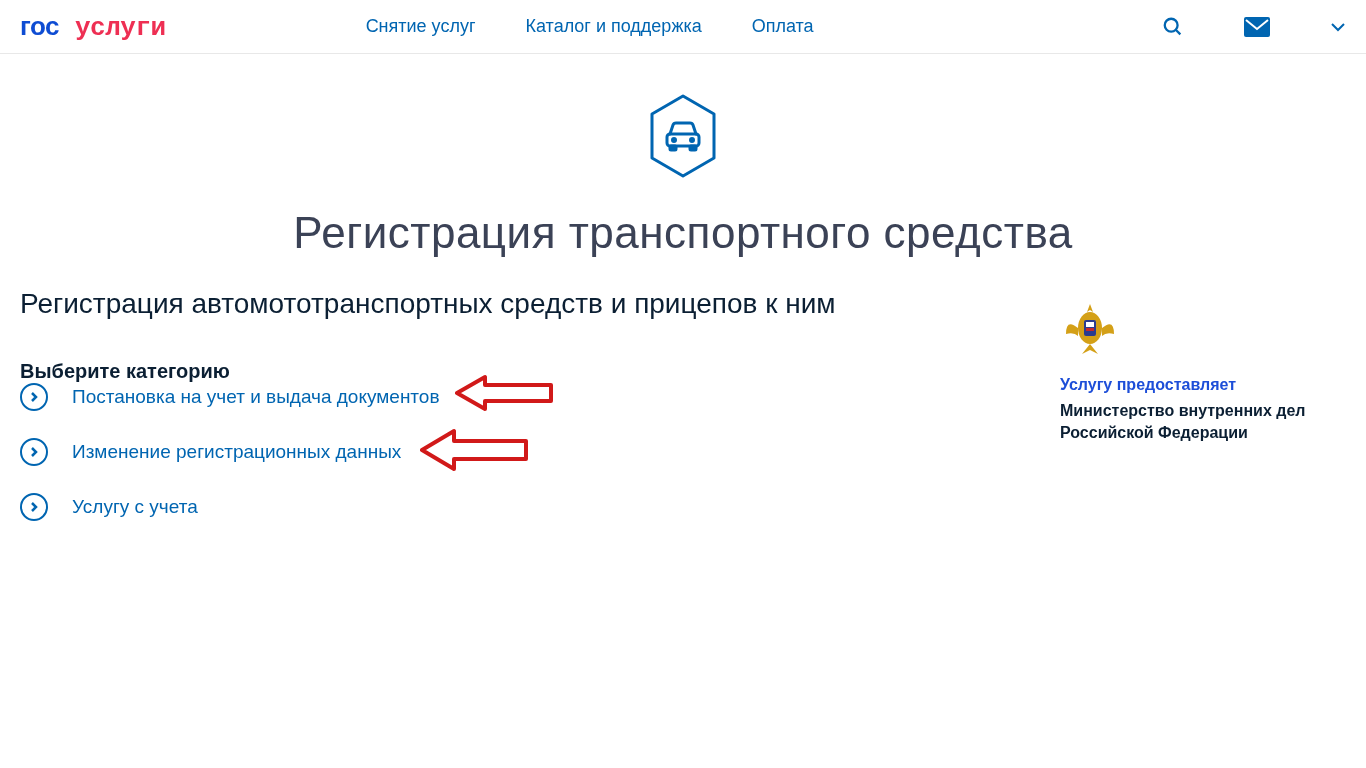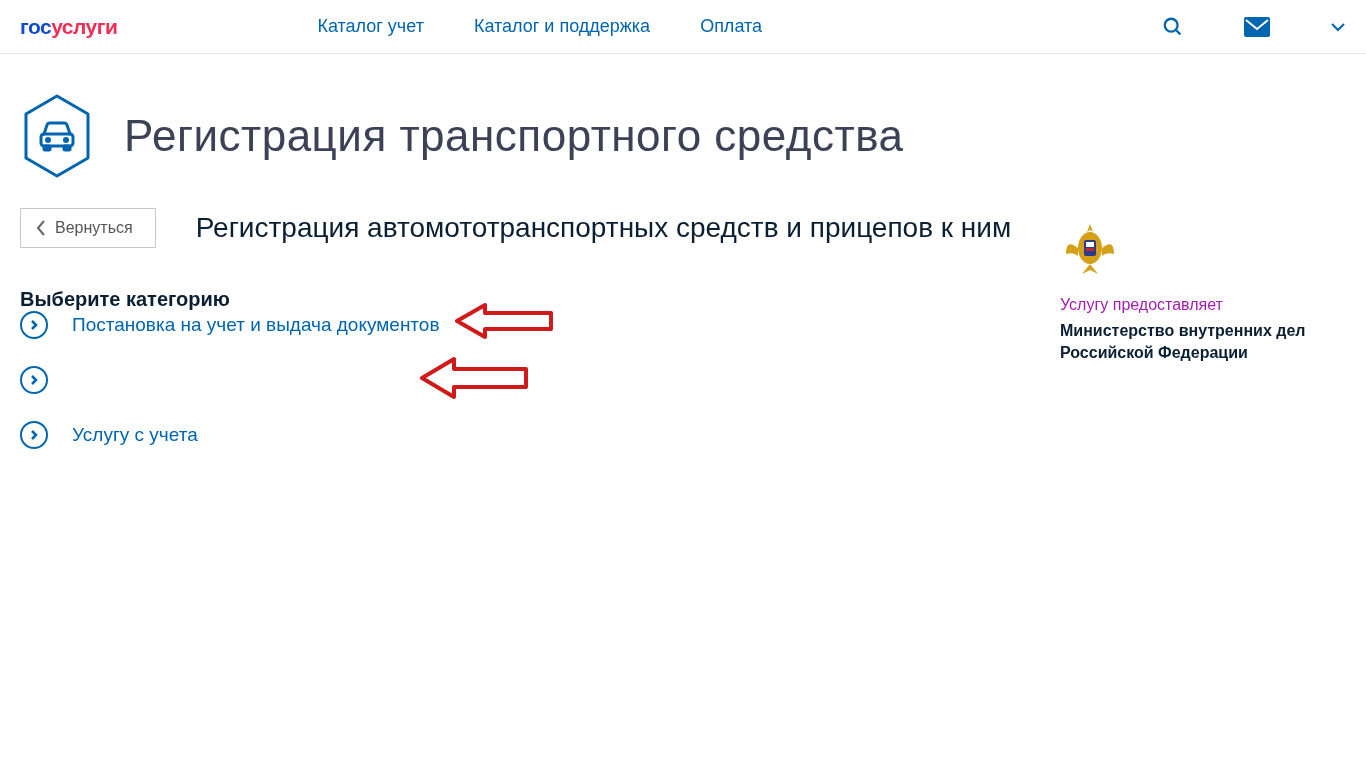--- a/index.html
+++ b/index.html
@@ -1,29 +1,29 @@
 <!DOCTYPE html>
 <html><head>
   <meta charset="utf-8">
   <style>
     * { margin: 0; padding: 0; box-sizing: border-box; }
     body { font-family: Arial, Helvetica, sans-serif; background: #fff; color: #0b1f33; width: 1366px; height: 768px; overflow: hidden; }
 
     
     .header { height: 54px; border-bottom: 1px solid #e8e8e8; display: flex; align-items: center; padding: 0 20px; }
-    .logo { font-size: 21px; font-weight: 400; letter-spacing: -0.5px; display: flex; align-items: baseline; }
+    .logo { font-size: 26px; font-weight: 400; letter-spacing: -0.5px; display: flex; align-items: baseline; gap: 16px; }
     .logo .g-blue { color: #0e4cd3; font-weight: 700; }
-    .logo .g-red { color: #ee2f53; font-weight: 700; }
+    .logo .g-red { color: #ee2f53; font-weight: 700; font-family: Liberation Mono, monospace; }
     .nav { display: flex; margin-left: 200px; gap: 50px; }
     .nav a { color: #0065b1; font-size: 18px; text-decoration: none; }
     .header-right { margin-left: auto; display: flex; align-items: center; gap: 60px; }
     .icon-svg { display: block; }
 
     
-    .title-row { display: flex; align-items: center; padding: 40px 20px 30px 20px; gap: 30px; }
+    .title-row { display: flex; align-items: center; padding: 40px 20px 30px 20px; gap: 30px; flex-direction: column; }
     .hex-icon { width: 74px; height: 84px; flex-shrink: 0; }
     .page-title { font-size: 44px; font-weight: 300; color: #3b4256; letter-spacing: 0.5px; }
 
     
     .content { display: flex; padding: 0 20px; gap: 40px; }
     .main-col { flex: 1; max-width: 1000px; }
     .side-col { width: 280px; flex-shrink: 0; padding-top: 10px; }
 
     .sub-head-row { display: flex; align-items: center; gap: 40px; margin-bottom: 40px; }
     .back-btn { border: 1px solid #c9c9c9; background: #fff; padding: 10px 22px 10px 14px; display: flex; align-items: center; gap: 8px; font-size: 16px; color: #555; cursor: pointer; }
@@ -34,33 +34,33 @@
     .cat-list { display: flex; flex-direction: column; gap: 27px; }
     .cat-item { display: flex; align-items: center; gap: 24px; position: relative; }
     .cat-chevron { width: 28px; height: 28px; border: 2px solid #0065b1; border-radius: 50%; display: flex; align-items: center; justify-content: center; flex-shrink: 0; }
     .cat-link { color: #0065b1; font-size: 19px; text-decoration: none; }
 
     
     .anno-arrow { position: absolute; pointer-events: none; }
 
     
     .provider-emblem { width: 60px; height: 60px; margin-bottom: 18px; }
-    .provider-label { font-size: 16px; font-weight: 400; color: #a21caf; margin-bottom: 6px; }
+    .provider-label { font-size: 16px; font-weight: 700; color: #1d4ed8; margin-bottom: 6px; }
     .provider-name { font-size: 16px; color: #0b1f33; line-height: 1.4; font-weight: bold; }
   </style>
 </head>
 <body>
 
 <div class="header">
   <div class="logo">
     <span class="g-blue">гос</span>
       <span class="g-red">услуги</span>
   </div>
   <nav class="nav">
-    <a href="#">Каталог учет</a>
+    <a href="#">Снятие услуг</a>
     <a href="#">Каталог и поддержка</a>
     <a href="#">Оплата</a>
   </nav>
   <div class="header-right">
     <span>
       <svg class="icon-svg" width="22" height="22" viewBox="0 0 24 24" fill="none" stroke="#0065b1" stroke-width="2.5">
           <circle cx="10" cy="10" r="7"></circle>
           <line x1="20" y1="20" x2="15" y2="15"></line>
         </svg>
     </span>
@@ -91,26 +91,20 @@
         <circle cx="28" cy="18" r="1.5" fill="#0065b1"></circle>
       </g>
     </svg>
   </div>
   <h1 class="page-title">Регистрация транспортного средства</h1>
 </div>
 
 <div class="content">
   <div class="main-col">
     <div class="sub-head-row">
-      <button class="back-btn">
-        <svg width="12" height="18" viewBox="0 0 12 18" fill="none" stroke="#666" stroke-width="2">
-            <polyline points="9,2 3,9 9,16"></polyline>
-          </svg>
-        <span>Вернуться</span>
-      </button>
       <div class="sub-title">Регистрация автомототранспортных средств и прицепов к ним</div>
     </div>
 
     <div class="choose-label">Выберите категорию</div>
 
     <div class="cat-list">
       <div class="cat-item">
         <span class="cat-chevron">
           <svg width="10" height="12" viewBox="0 0 10 12" fill="none" stroke="#0065b1" stroke-width="2.5">
               <polyline points="3,2 7,6 3,10"></polyline>
@@ -121,20 +115,21 @@
           <path d="M2 22 L30 6 L30 14 L96 14 L96 30 L30 30 L30 38 Z" fill="none" stroke="#d11919" stroke-width="4" stroke-linejoin="round"></path>
         </svg>
       </div>
 
       <div class="cat-item">
         <span class="cat-chevron">
           <svg width="10" height="12" viewBox="0 0 10 12" fill="none" stroke="#0065b1" stroke-width="2.5">
               <polyline points="3,2 7,6 3,10"></polyline>
             </svg>
         </span>
+        <a href="#" class="cat-link">Изменение регистрационных данных</a>
         <svg class="anno-arrow" width="110" height="48" viewBox="0 0 110 48" style="left:400px; top:-12px;">
           <path d="M2 24 L34 5 L34 15 L106 15 L106 33 L34 33 L34 43 Z" fill="none" stroke="#d11919" stroke-width="4" stroke-linejoin="round"></path>
         </svg>
       </div>
 
       <div class="cat-item">
         <span class="cat-chevron">
           <svg width="10" height="12" viewBox="0 0 10 12" fill="none" stroke="#0065b1" stroke-width="2.5">
               <polyline points="3,2 7,6 3,10"></polyline>
             </svg>

